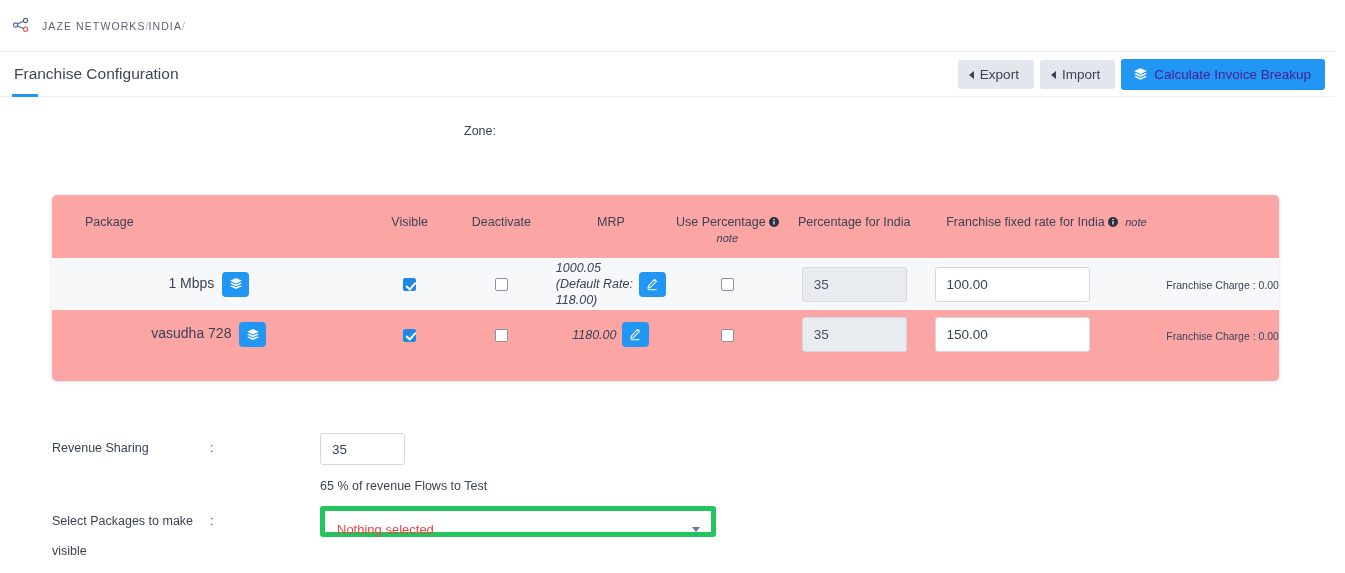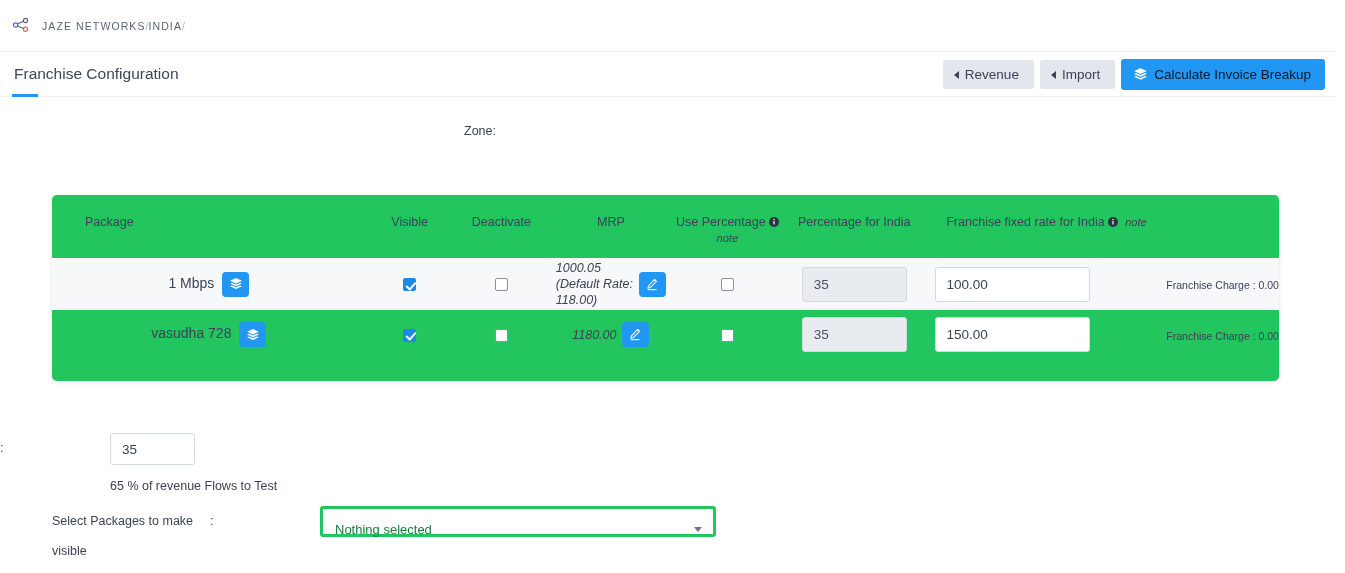--- a/index.html
+++ b/index.html
@@ -53,21 +53,21 @@
     display: inline-flex; align-items: center; gap: 6px;
     font-size: 13.5px; border: none; cursor: pointer;
     font-family: "Liberation Sans", sans-serif;
     border-radius: 3px;
   }
   .btn-light {
     background: #e3e6ec; color: #3b4256;
     padding: 7px 15px 7px 11px;
   }
   .btn-primary {
-    background: #2196f3; color: #0f172a;
+    background: #2196f3; color: #4c1d95;
     padding: 8px 14px 8px 12px;
   }
   .tri-left {
     width: 0; height: 0;
     border-top: 4px solid transparent;
     border-bottom: 4px solid transparent;
     border-right: 5px solid #3b4256;
     display: inline-block;
   }
   .layers-ico { display: inline-block; width: 15px; height: 15px; }
@@ -95,21 +95,21 @@
     width: 0; height: 0;
     border-left: 4px solid transparent;
     border-right: 4px solid transparent;
     border-top: 5px solid #7d8496;
   }
 
   
   .table-card {
     margin: 57px 0 0 52px;
     width: 1227px;
-    background: #22c55e;
+    background: #fca5a5;
     border-radius: 5px;
     box-shadow: 0 1px 4px rgba(40,50,80,0.13), 0 0 1px rgba(40,50,80,0.10);
     padding: 0 0 22px 0;
   }
   table.pkg { width: 100%; border-collapse: collapse; }
   table.pkg th {
     font-size: 12.5px; font-weight: 400; color: #3b4256;
     padding: 20px 0 14px 0; text-align: center; vertical-align: top;
   }
   table.pkg th.left { text-align: left; padding-left: 33px; }
@@ -163,23 +163,23 @@
   .f-label {
     width: 210px; padding-left: 52px; font-size: 12.5px;
     color: #3b4256; line-height: 30px;
   }
   .f-colon { width: 110px; font-size: 12.5px; color: #3b4256; line-height: 30px; }
   .f-field { flex: 1; }
   .rev-inp { width: 85px; height: 32px; }
   .helper { font-size: 12.5px; color: #3b4256; margin-top: 14px; }
   .multi-select {
     width: 396px; height: 31px;
-    border: 3px solid #22c55e; border-radius: 3px; background: #ffffff;
+    border: 5px solid #22c55e; border-radius: 3px; background: #ffffff;
     display: flex; align-items: center; padding: 16px 10px 0 12px;
-    font-size: 13px; color: #15803d; position: relative; cursor: pointer;
+    font-size: 13px; color: #ef4444; position: relative; cursor: pointer;
   }
   .multi-select .caret {
     position: absolute; right: 11px;
     width: 0; height: 0;
     border-left: 4px solid transparent;
     border-right: 4px solid transparent;
     border-top: 5px solid #6e7586;
   }
 </style>
 </head>
@@ -203,21 +203,21 @@
   </div>
 </div>
 
 <div class="title-row">
   <span class="page-title">Franchise Configuration</span>
   <span class="title-underline"></span>
 
   <div class="actions">
     <button class="btn btn-light">
       <span class="tri-left"></span>
-      <span>Revenue</span>
+      <span>Export</span>
     </button>
     <button class="btn btn-light">
       <span class="tri-left"></span>
       <span>Import</span>
     </button>
     <button class="btn btn-primary">
       <span class="layers-ico">
         <svg viewBox="0 0 16 16" width="15" height="15">
           <path d="M8 1.2 1.2 4.3 8 7.4l6.8-3.1z" fill="#ffffff"></path>
           <path d="M1.2 7.4 8 10.5l6.8-3.1-2-0.9L8 8.6 3.2 6.5z" fill="#ffffff"></path>
@@ -356,20 +356,21 @@
           <span class="fc-note">Franchise Charge : 0.00</span>
         </td>
       </tr>
     </tbody>
   </table>
 </div>
 
 <div class="form-area">
 
   <div class="form-row">
+    <div class="f-label">Revenue Sharing</div>
     <div class="f-colon">:</div>
     <div class="f-field">
       <input class="inp rev-inp" value="35" style="">
       <div class="helper">65 % of revenue Flows to Test</div>
     </div>
   </div>
 
   <div class="form-row" style="margin-top:13px;">
     <div class="f-label">Select Packages to make visible</div>
     <div class="f-colon">:</div>

